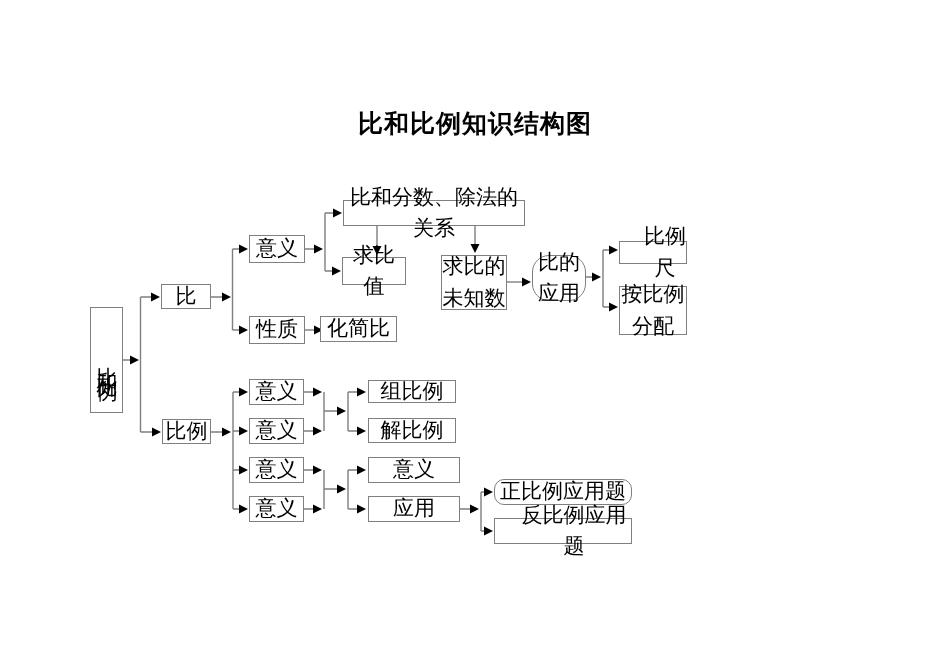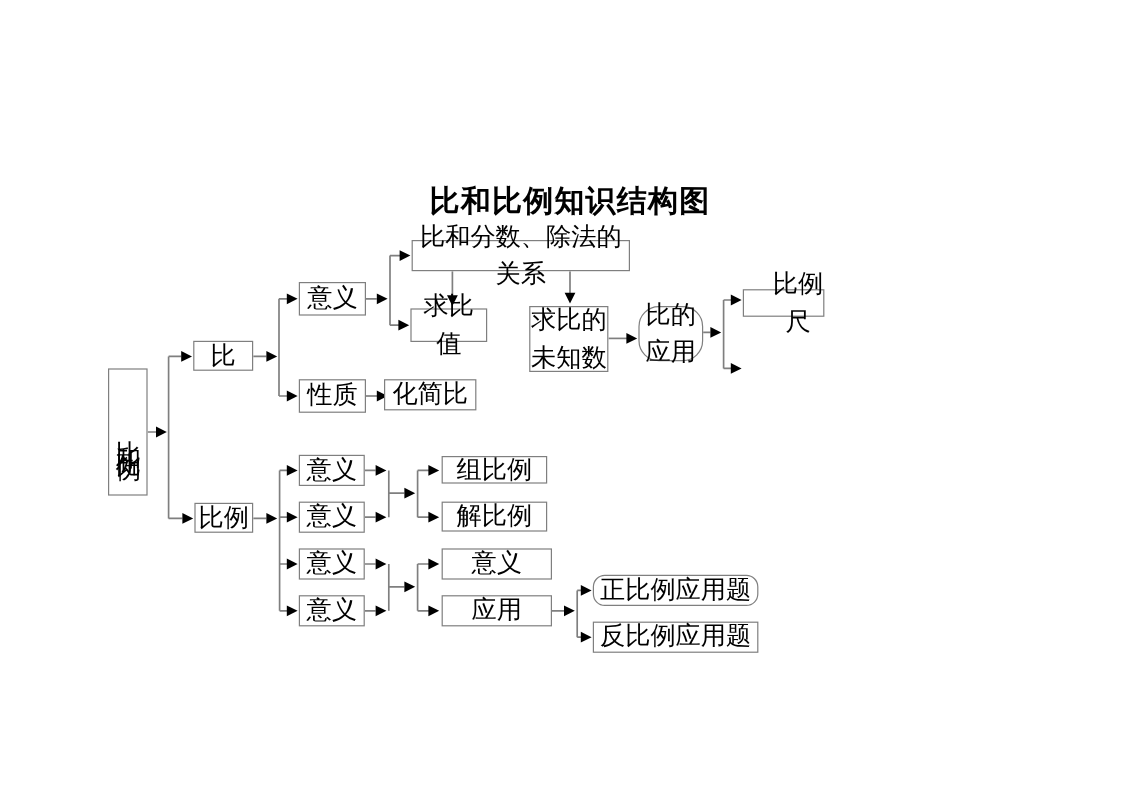--- a/index.html
+++ b/index.html
@@ -17,21 +17,20 @@
     font-family:"DejaVu Sans",sans-serif;
     color:var(--text);
     overflow:hidden;
   }
   .title{
     position:absolute;left:0;top:107px;width:950px;
     text-align:center;
     font-size:25px;font-weight:bold;
     font-family:"DejaVu Serif","DejaVu Sans",serif;
     letter-spacing:1px;
-    margin-top:44px;
   }
   .node{
     position:absolute;
     box-sizing:border-box;
     border:1.4px solid var(--border);
     background:var(--bg);
     display:flex;align-items:center;justify-content:center;
     text-align:center;
     font-size:21px;line-height:1.5;
     white-space:pre-line;
@@ -136,34 +135,36 @@
   <div class="node" style="left:320px;top:316px;width:77px;height:26px;text-align:right;">化简比</div>
 
   <div class="node" style="left:441px;top:255px;width:66px;height:55px;">求比的
 未知数</div>
 
   <div class="node" style="left:532px;top:255px;width:54px;height:46px;border-radius:17px;">比的
 应用</div>
 
   <div class="node" style="left:619px;top:241px;width:68px;height:23px;padding-left:24px;">比例尺</div>
 
+  <div class="node" style="left:619px;top:286px;width:68px;height:49px;">按比例
+分配</div>
 
   <div class="node" style="left:249px;top:379px;width:55px;height:26px;">意义</div>
 
   <div class="node" style="left:249px;top:418px;width:55px;height:26px;">意义</div>
 
   <div class="node" style="left:249px;top:457px;width:55px;height:26px;">意义</div>
 
   <div class="node" style="left:249px;top:496px;width:55px;height:26px;">意义</div>
 
   <div class="node" style="left:368px;top:380px;width:88px;height:23px;">组比例</div>
 
   <div class="node" style="left:368px;top:418px;width:88px;height:25px;">解比例</div>
 
   <div class="node" style="left:368px;top:457px;width:92px;height:26px;">意义</div>
 
   <div class="node" style="left:368px;top:496px;width:92px;height:26px;">应用</div>
 
   <div class="node" style="left:494px;top:479px;width:138px;height:26px;border-radius:10px;">正比例应用题</div>
 
-  <div class="node" style="left:494px;top:518px;width:138px;height:26px;">反比例应用题</div>
+  <div class="node" style="left:494px;top:518px;width:138px;height:26px;padding-left:22px;">反比例应用题</div>
 
 </div>
 
 </body></html>

